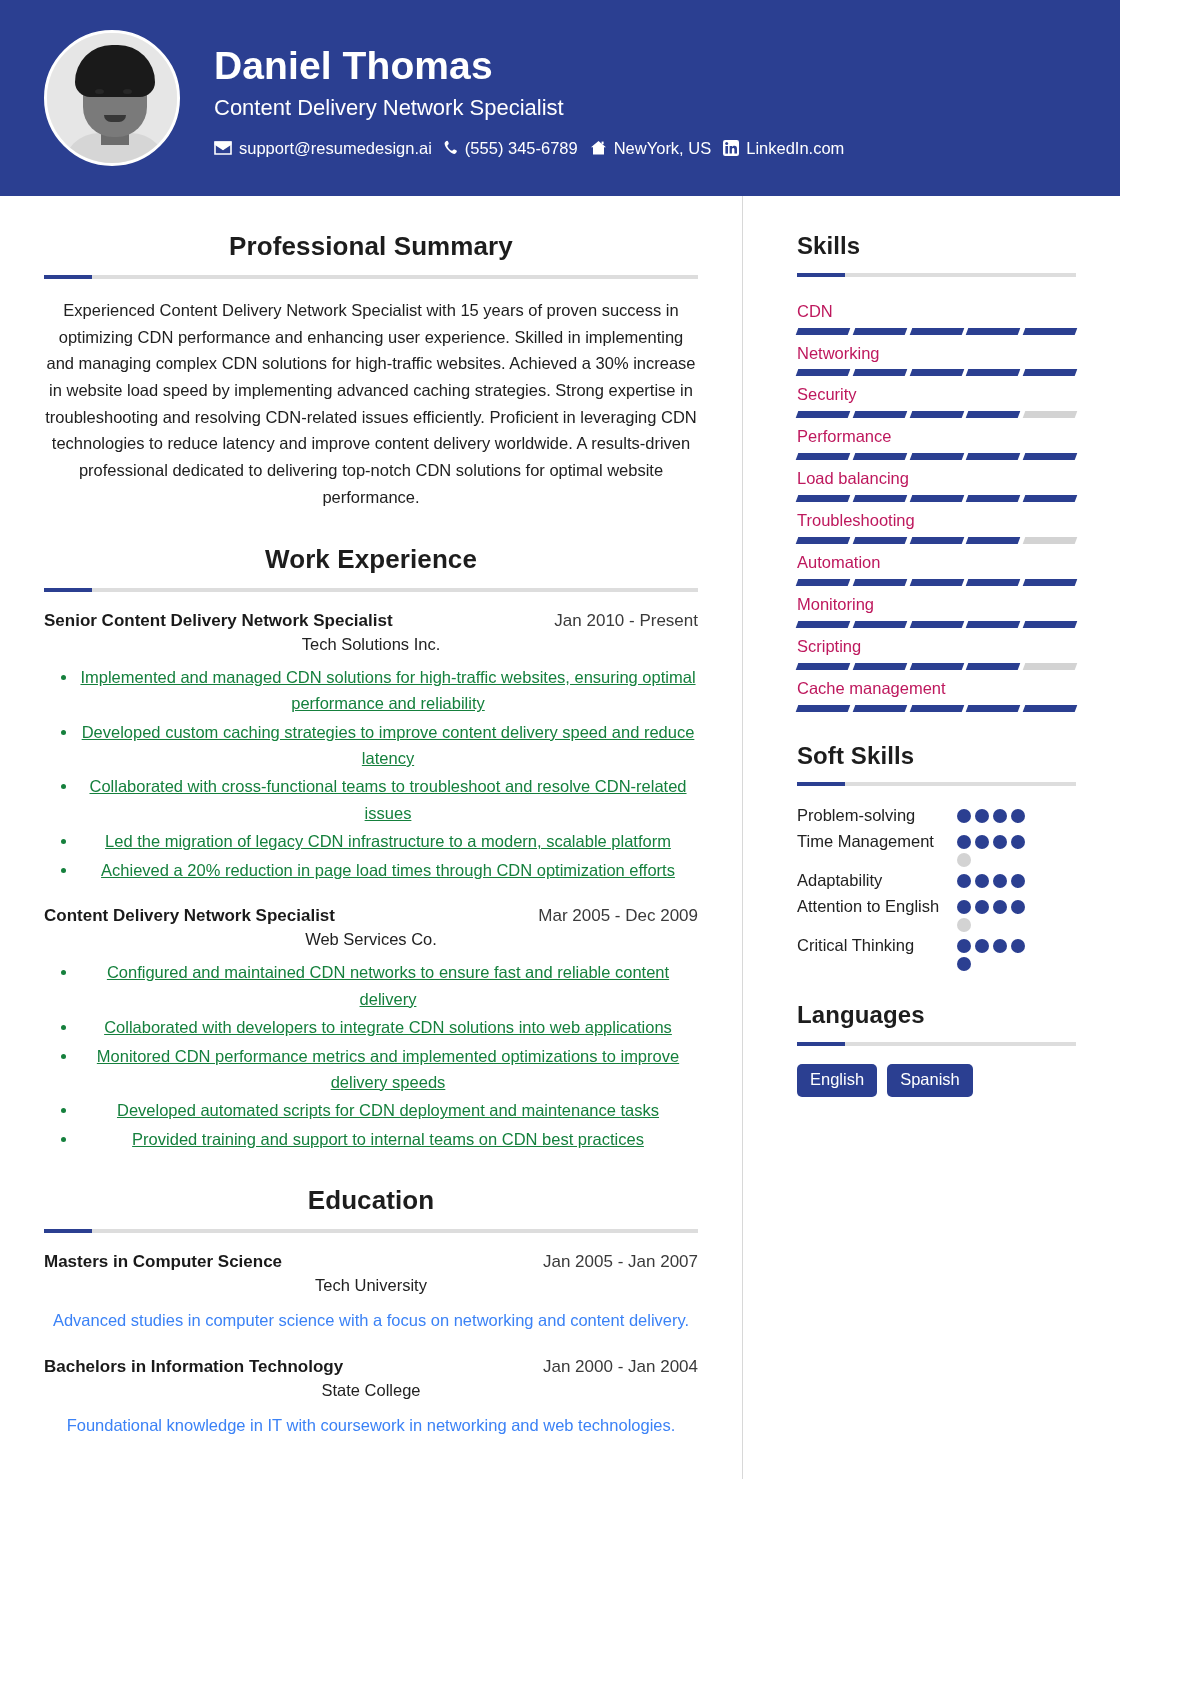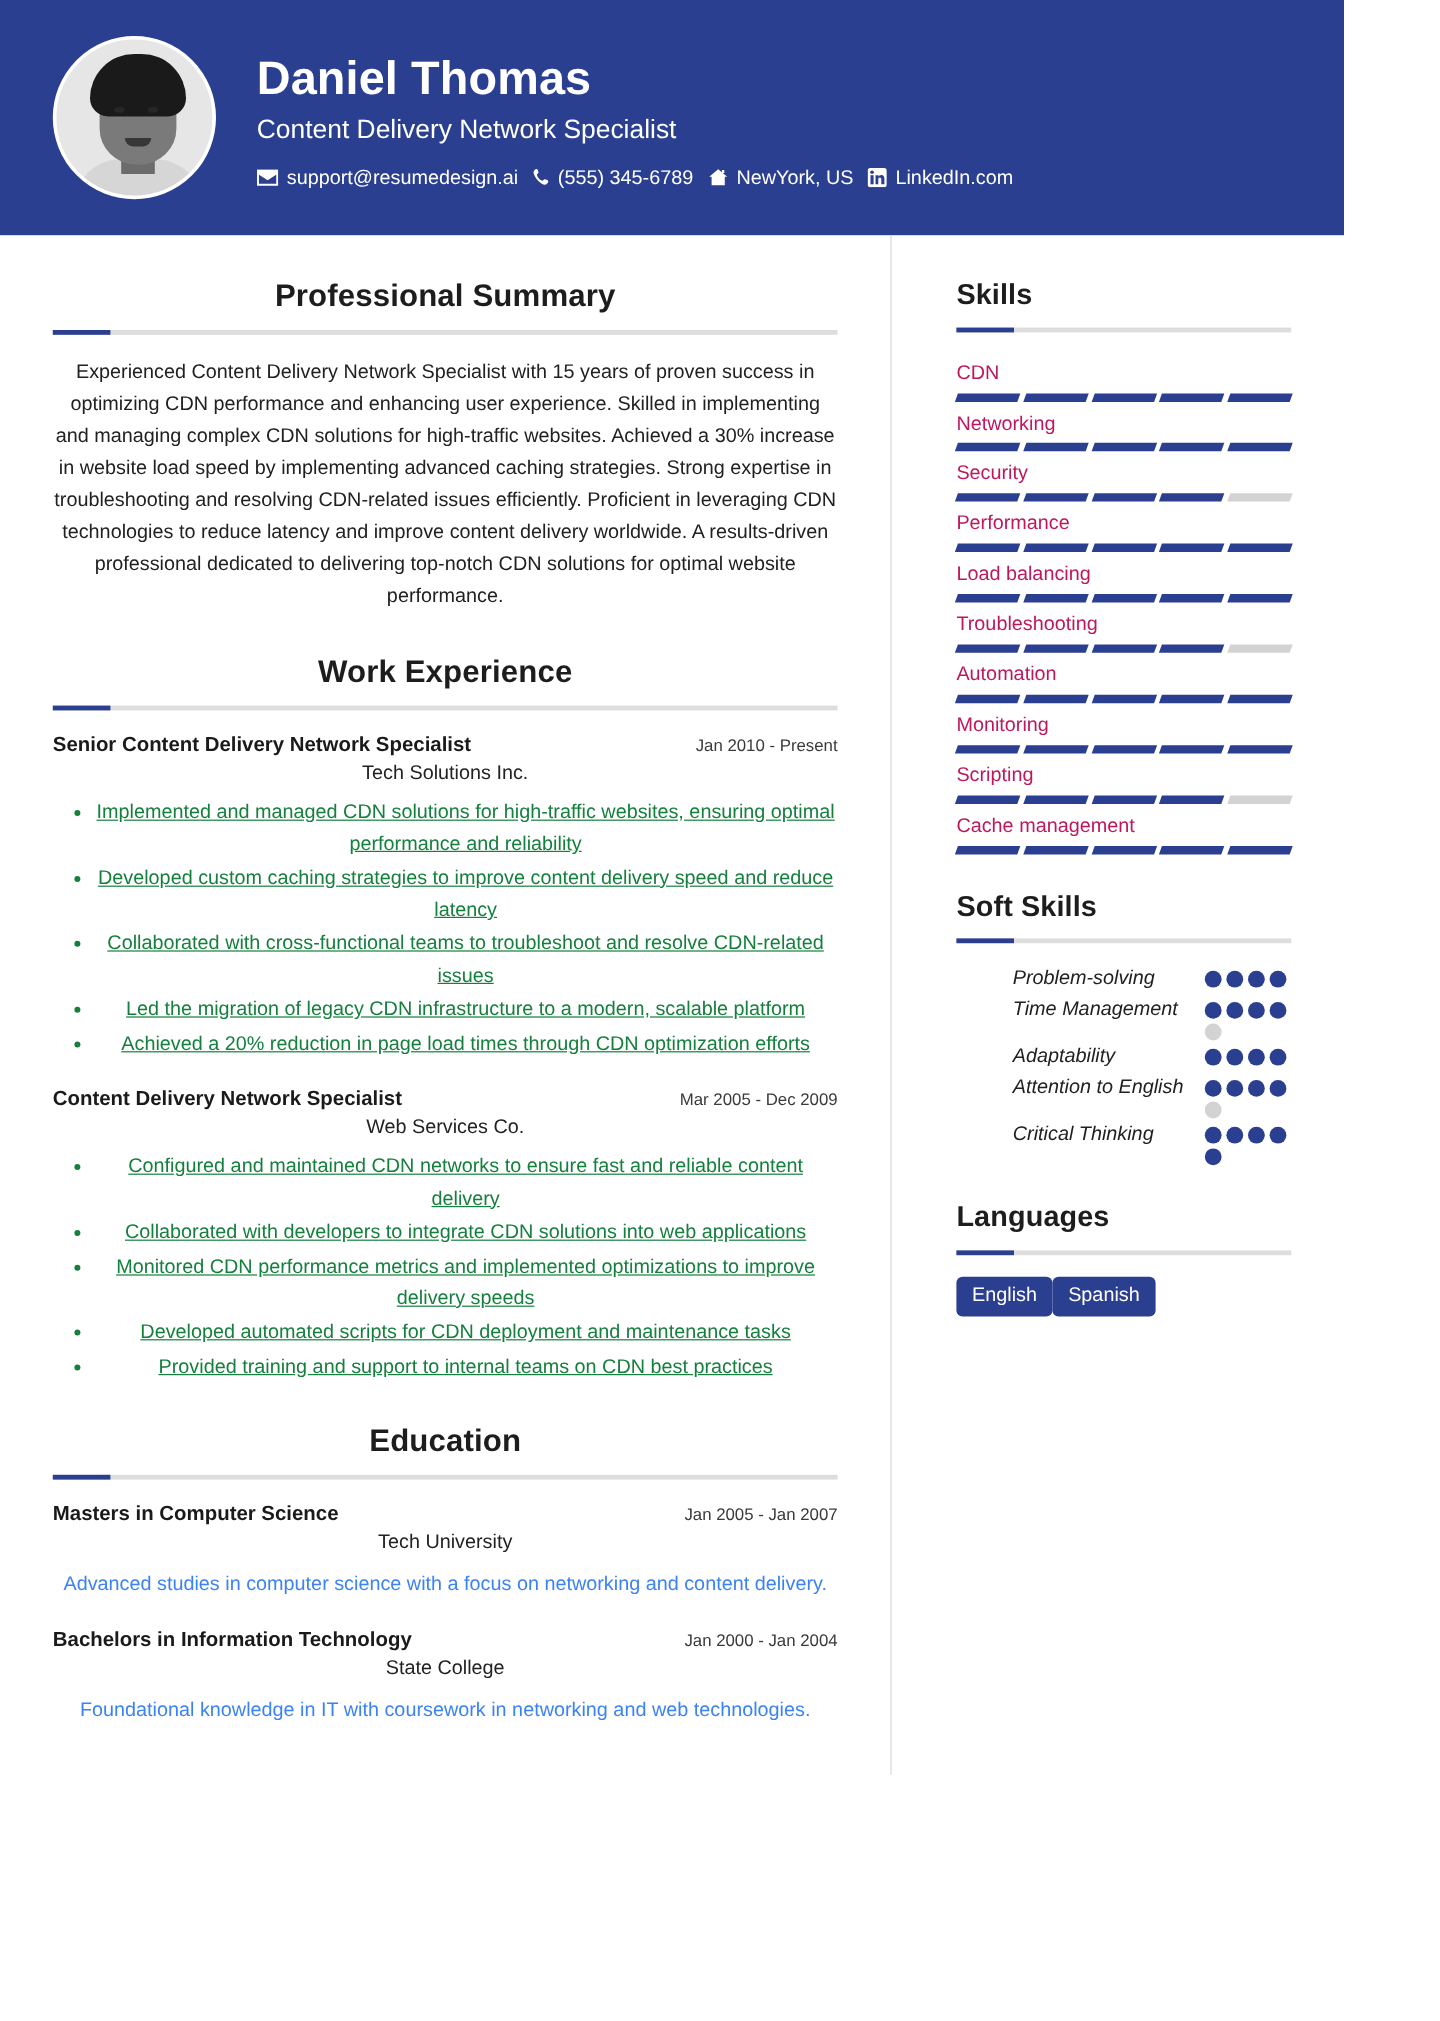--- a/index.html
+++ b/index.html
@@ -178,21 +178,21 @@
     justify-content: space-between;
     gap: 18px;
   }
   .entry-role {
     font-size: 17px;
     font-weight: 700;
     color: #1a1a1a;
     line-height: 1.3;
   }
   .entry-date {
-    font-size: 14px;
+    font-size: 17px;
     color: #3a3a3a;
     white-space: nowrap;
     flex: 0 0 auto;
   }
   .entry-org {
     font-size: 16.5px;
     color: #222222;
     margin-top: 1px;
     line-height: 1.35;
   }
@@ -235,24 +235,23 @@
     height: 7px;
     background: #2b3f91;
     transform: skewX(-20deg);
   }
   .seg.off { background: #d3d3d3; }
 
   
   .soft-row {
     display: flex;
     align-items: flex-start;
-    justify-content: flex-end;
+    justify-content: flex-start;
     gap: 10px;
     margin-bottom: 2px;
-    font-style: italic;
   }
   .soft-name {
     font-size: 16.5px;
     color: #212121;
     line-height: 1.45;
     flex: 1 1 auto;
     max-width: 150px;
   }
   .dots {
     display: flex;
@@ -266,20 +265,21 @@
     width: 14px; height: 14px;
     border-radius: 50%;
     background: #2b3f91;
   }
   .dot.off { background: #d3d3d3; }
 
   
   .lang-tags {
     display: flex;
     flex-wrap: wrap;
+    gap: 10px;
   }
   .lang-tag {
     background: #2b3f91;
     color: #ffffff;
     font-size: 16.5px;
     padding: 6px 13px 7px 13px;
     border-radius: 5px;
     line-height: 1.2;
   }
   .side-block { margin-bottom: 30px; }

